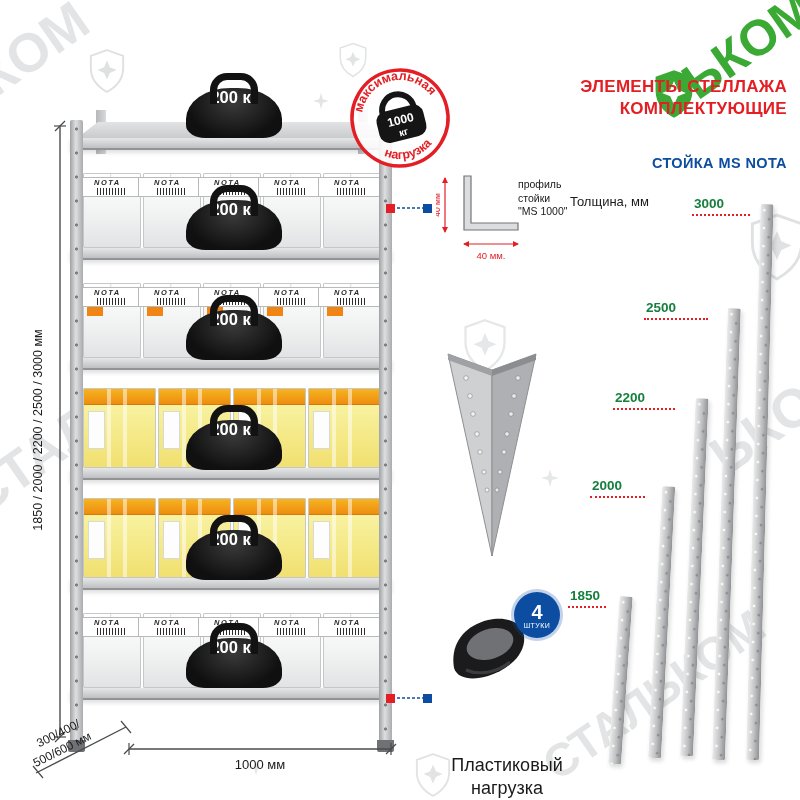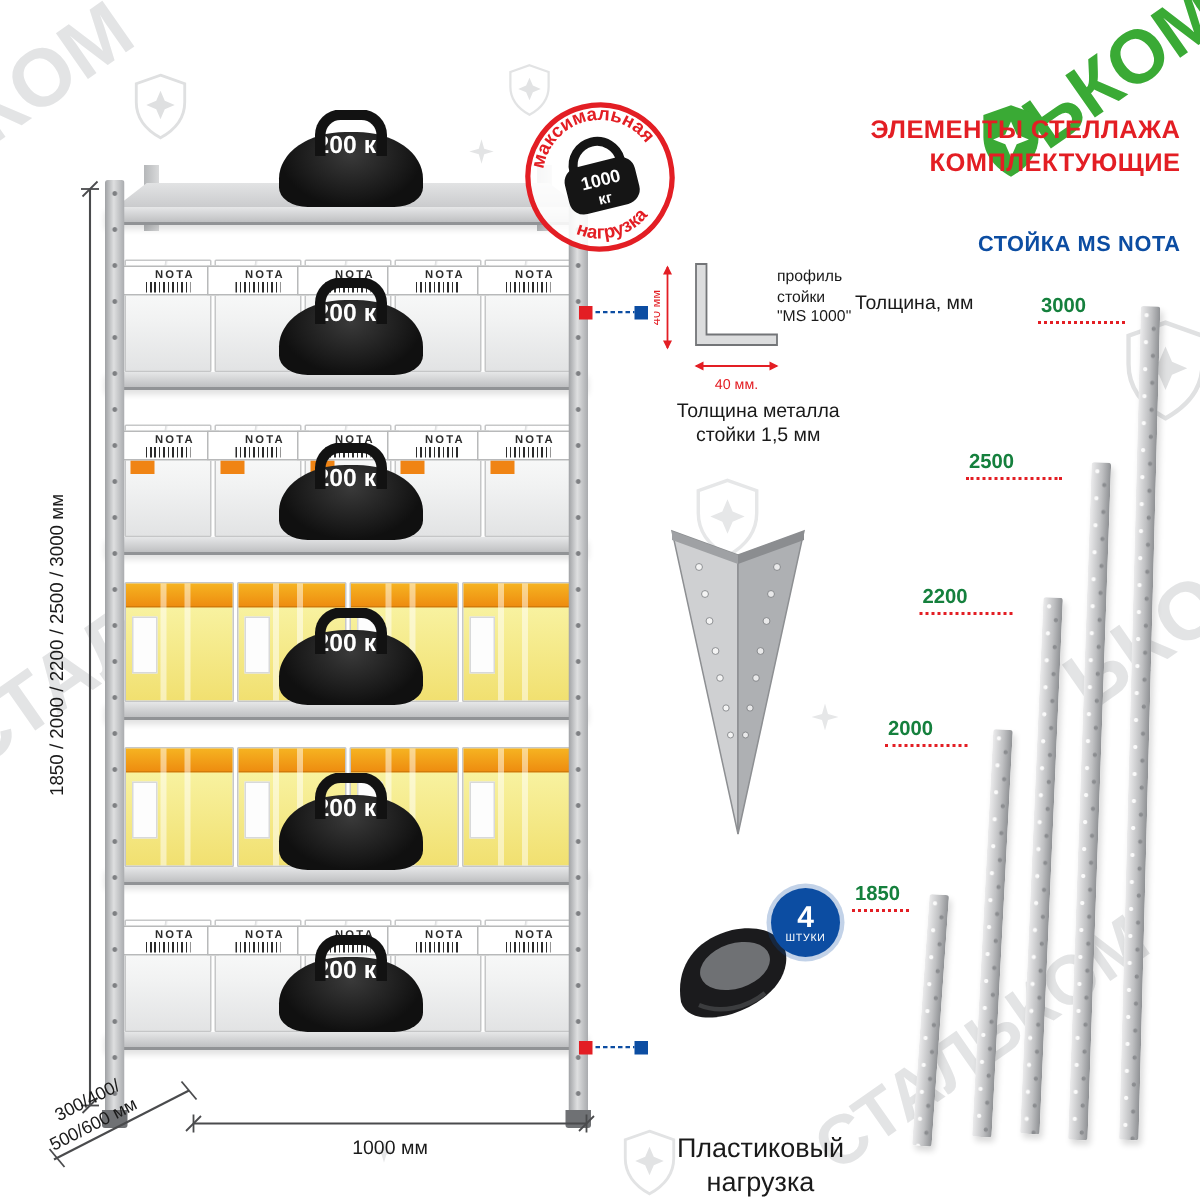--- a/index.html
+++ b/index.html
@@ -41,21 +41,21 @@
 
   .box-row{position:absolute;left:13px;width:298px;display:flex;gap:2px;align-items:flex-end;z-index:1;}
   .row1{top:63px;height:75px;} .row2{top:173px;height:75px;} .row3{top:278px;height:80px;}
   .row4{top:388px;height:80px;} .row5{top:503px;height:75px;}
   .box{position:relative;flex:1;height:100%;border:1px solid #c6c7c8;border-radius:1px;box-sizing:border-box;}
   .box.white,.box.white-orange{background:linear-gradient(180deg,#ffffff,#f1f2f2 55%,#e2e3e4);}
   .box.white::before,.box.white-orange::before{content:"";position:absolute;left:0;top:0;right:0;height:16px;
     border-bottom:1px solid #d4d5d6;background:linear-gradient(100deg,rgba(0,0,0,0) 44%,#dcddde 45%,rgba(0,0,0,0) 48%);}
   .box.white-orange::after{content:"";position:absolute;left:3px;top:22px;width:16px;height:10px;background:#f08414;}
   .nota-label{position:absolute;top:3px;left:50%;transform:translateX(-50%);width:36px;background:#fff;
-              border:1px solid #b8b9ba;text-align:right;padding:1px 15px;z-index:2;}
+              border:1px solid #b8b9ba;text-align:left;padding:1px 15px;z-index:2;font-style:italic;}
   .nota-text{font-size:7.5px;font-weight:bold;letter-spacing:1.5px;color:#2b2b2b;line-height:1.1;}
   .barcode{height:7px;margin:1px 3px 0;background:repeating-linear-gradient(90deg,#2b2b2b 0 1px,rgba(0,0,0,0) 1px 3px);}
   .box.yellow{background:linear-gradient(180deg,#f8f2a0 20%,#f1e070);}
   .box.yellow::before{content:"";position:absolute;left:0;right:0;top:0;height:15px;
     background:linear-gradient(180deg,#f6b321,#ee8d10);border-bottom:1px solid #d27a0a;}
   .box.yellow::after{content:"";position:absolute;top:0;bottom:0;left:32%;width:4px;
     background:rgba(255,255,255,.5);box-shadow:16px 0 rgba(255,255,255,.5);}
   .side-label{position:absolute;left:4px;top:22px;width:15px;height:36px;background:#fdfdfd;border:1px solid #d8d9da;}
 
   
@@ -371,24 +371,20 @@
     <line x1="28" y1="80" x2="82" y2="80" stroke="#e31e24" stroke-width="1.2"></line>
     <polygon points="33,77 33,83 27,80" fill="#e31e24"></polygon>
     <polygon points="77,77 77,83 83,80" fill="#e31e24"></polygon>
     <text x="55" y="95" text-anchor="middle" font-size="9.5" fill="#e31e24">40 мм.</text>
   </svg>
   <div class="profile-label">
     <div>профиль</div>
     <div>стойки</div>
     <div>"MS 1000"</div>
   </div>
-  <div class="thickness">
-    <div>Толщина металла</div>
-    <div>стойки 1,5 мм</div>
-  </div>
 
   <svg class="angle-svg" width="96" height="218" viewBox="0 0 96 218">
     <polygon points="4,10 48,26 48,212" fill="#cfd0d2" stroke="#8d8f92" stroke-width="1"></polygon>
     <polygon points="92,10 48,26 48,212" fill="#aeb0b3" stroke="#8d8f92" stroke-width="1"></polygon>
     <polygon points="4,10 48,26 48,32 4,16" fill="#9fa1a4"></polygon>
     <polygon points="92,10 48,26 48,32 92,16" fill="#8b8d90"></polygon>
     <circle cx="22" cy="34" r="2.3" fill="#f4f4f4" stroke="#85878a" stroke-width=".6"></circle>
     <circle cx="26" cy="52" r="2.3" fill="#f4f4f4" stroke="#85878a" stroke-width=".6"></circle>
     <circle cx="29" cy="70" r="2.3" fill="#f4f4f4" stroke="#85878a" stroke-width=".6"></circle>
     <circle cx="33" cy="90" r="2.3" fill="#f4f4f4" stroke="#85878a" stroke-width=".6"></circle>

